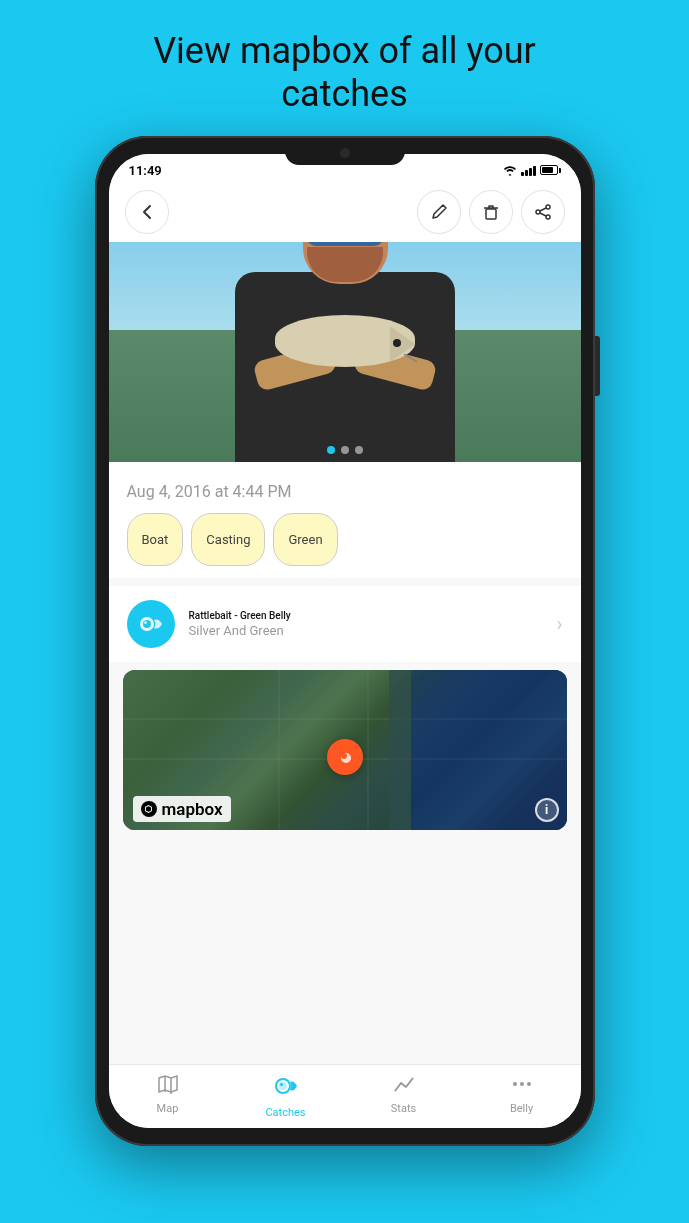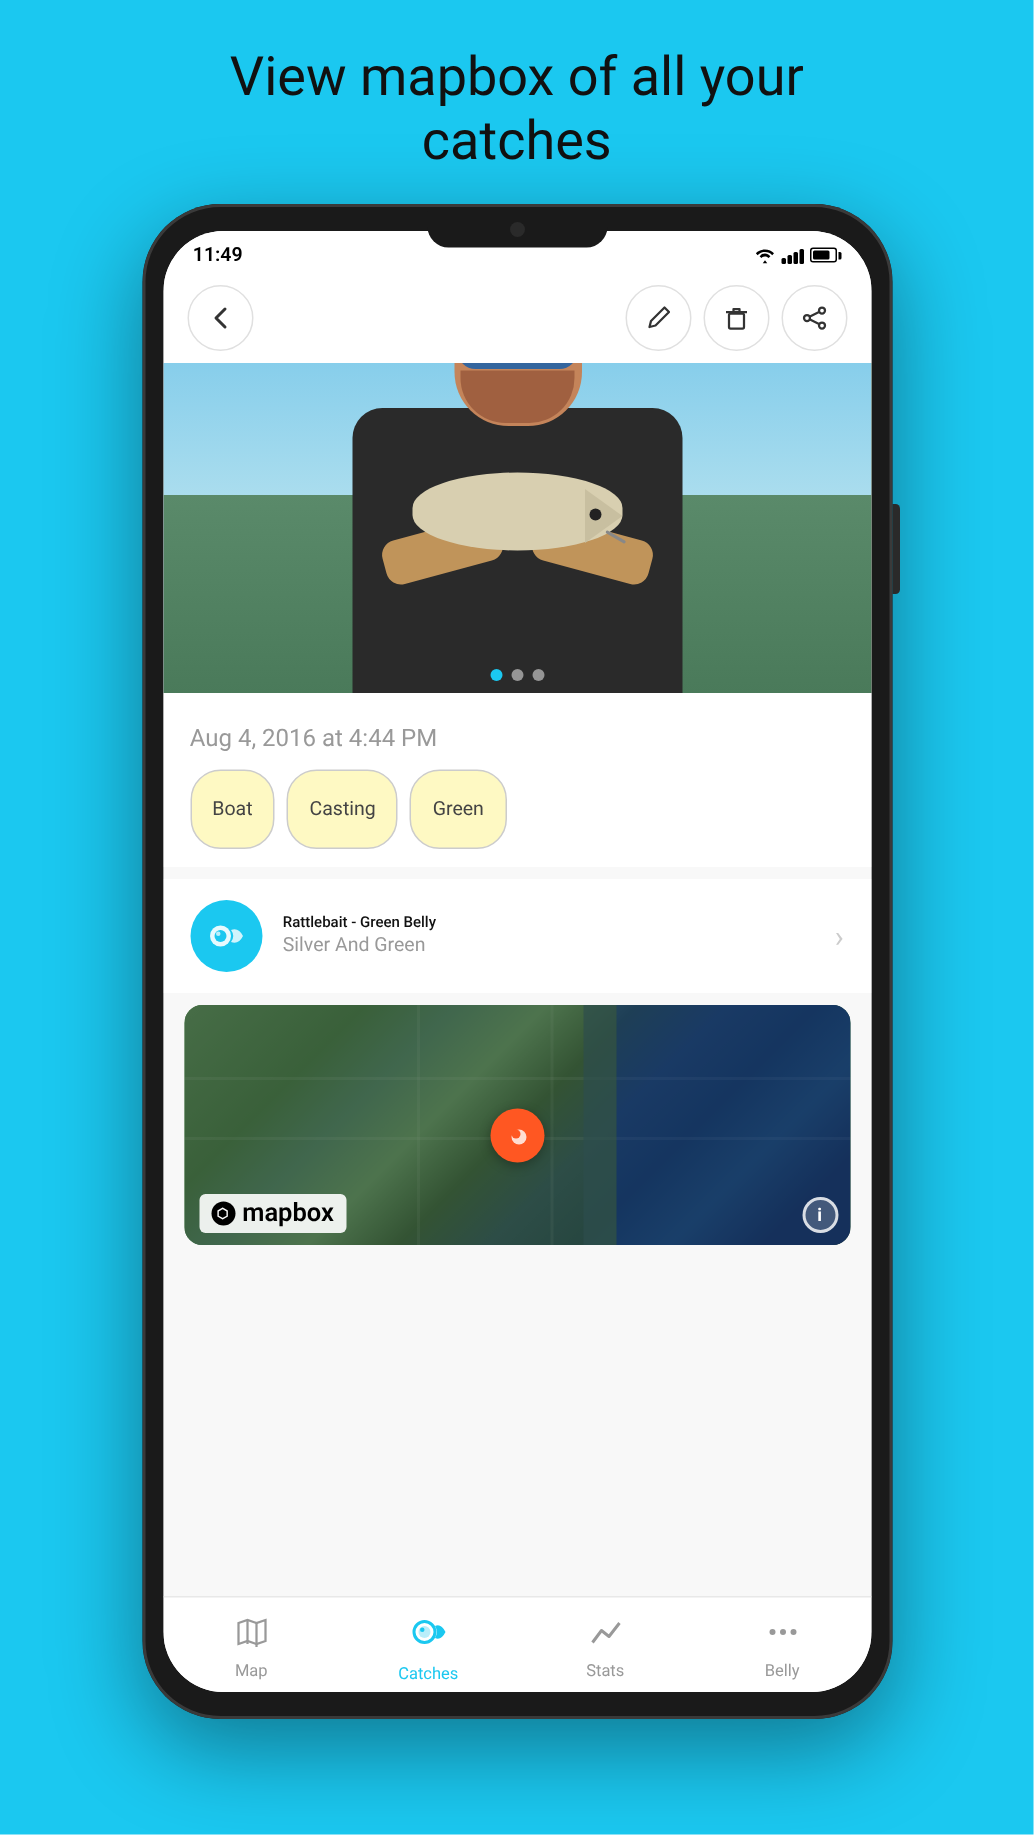--- a/index.html
+++ b/index.html
@@ -365,21 +365,21 @@
       padding: 8px 0 4px;
       height: 64px;
       flex-shrink: 0;
     }
 
     .nav-item {
       flex: 1;
       display: flex;
       flex-direction: column;
       align-items: center;
-      justify-content: center;
+      justify-content: flex-start;
       gap: 2px;
       cursor: pointer;
     }
 
     .nav-icon {
       font-size: 22px;
       color: #999;
     }
 
     .nav-icon.active { color: #1BC8F0; }

